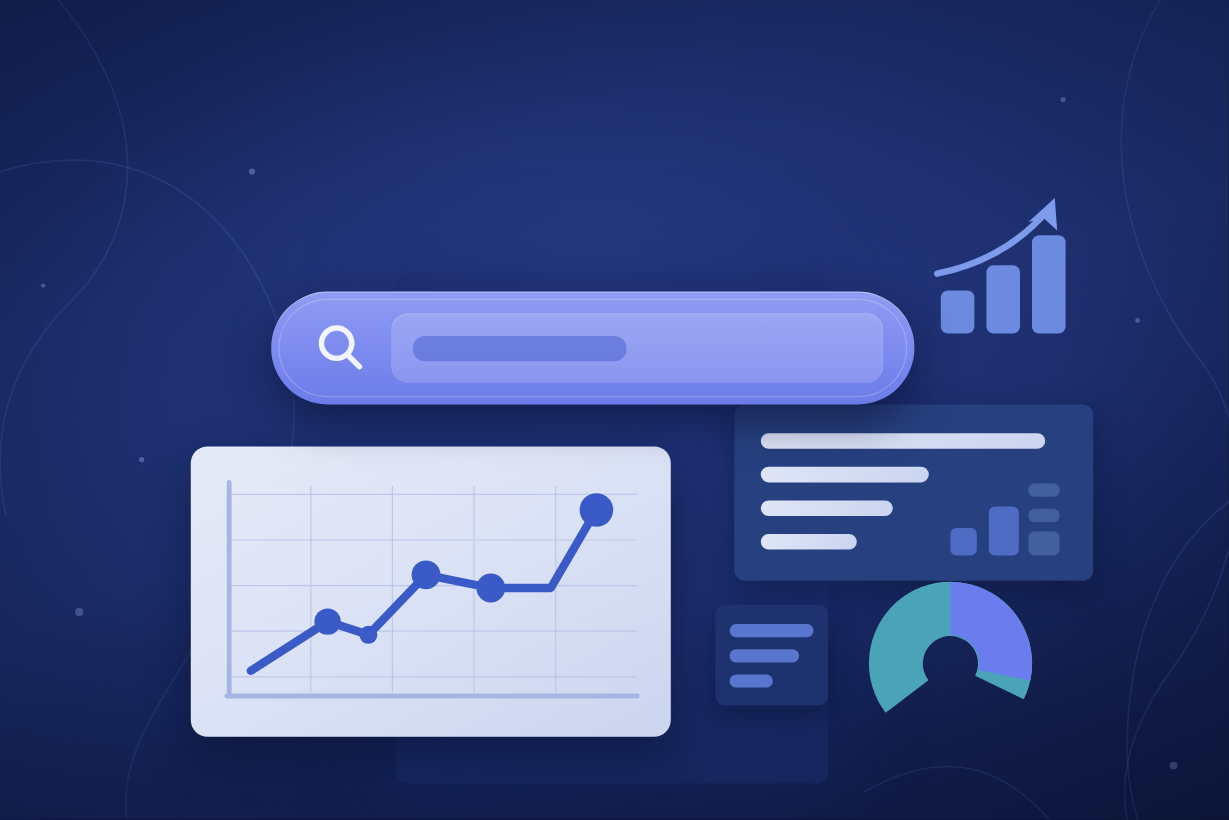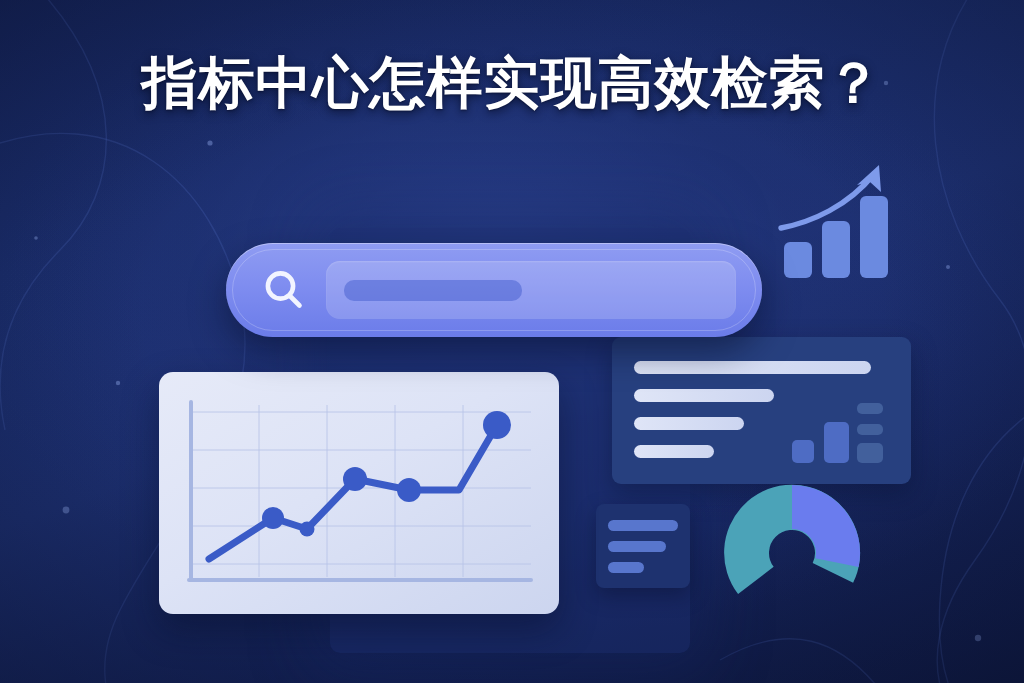--- a/index.html
+++ b/index.html
@@ -215,21 +215,20 @@
       <circle cx="978" cy="638" r="3.2"></circle>
       <circle cx="886" cy="83" r="2.2"></circle>
       <circle cx="948" cy="267" r="2.0"></circle>
       <circle cx="36" cy="238" r="1.8"></circle>
     </g>
   </svg>
 
   <div id="backdrop-panel"></div>
 
   <div class="headline-wrap">
-    <div class="headline">指标中心怎样实现高效检索？</div>
   </div>
 
   <div id="search-bar">
     <svg id="search-icon" viewBox="0 0 48 48">
       <g fill="none" stroke="#f2f4ff" stroke-width="4.6" stroke-linecap="round">
         <circle cx="20.5" cy="20" r="12.6"></circle>
         <line x1="30" y1="30" x2="39.5" y2="39.5"></line>
       </g>
     </svg>
     <div id="search-field" placeholder="">

